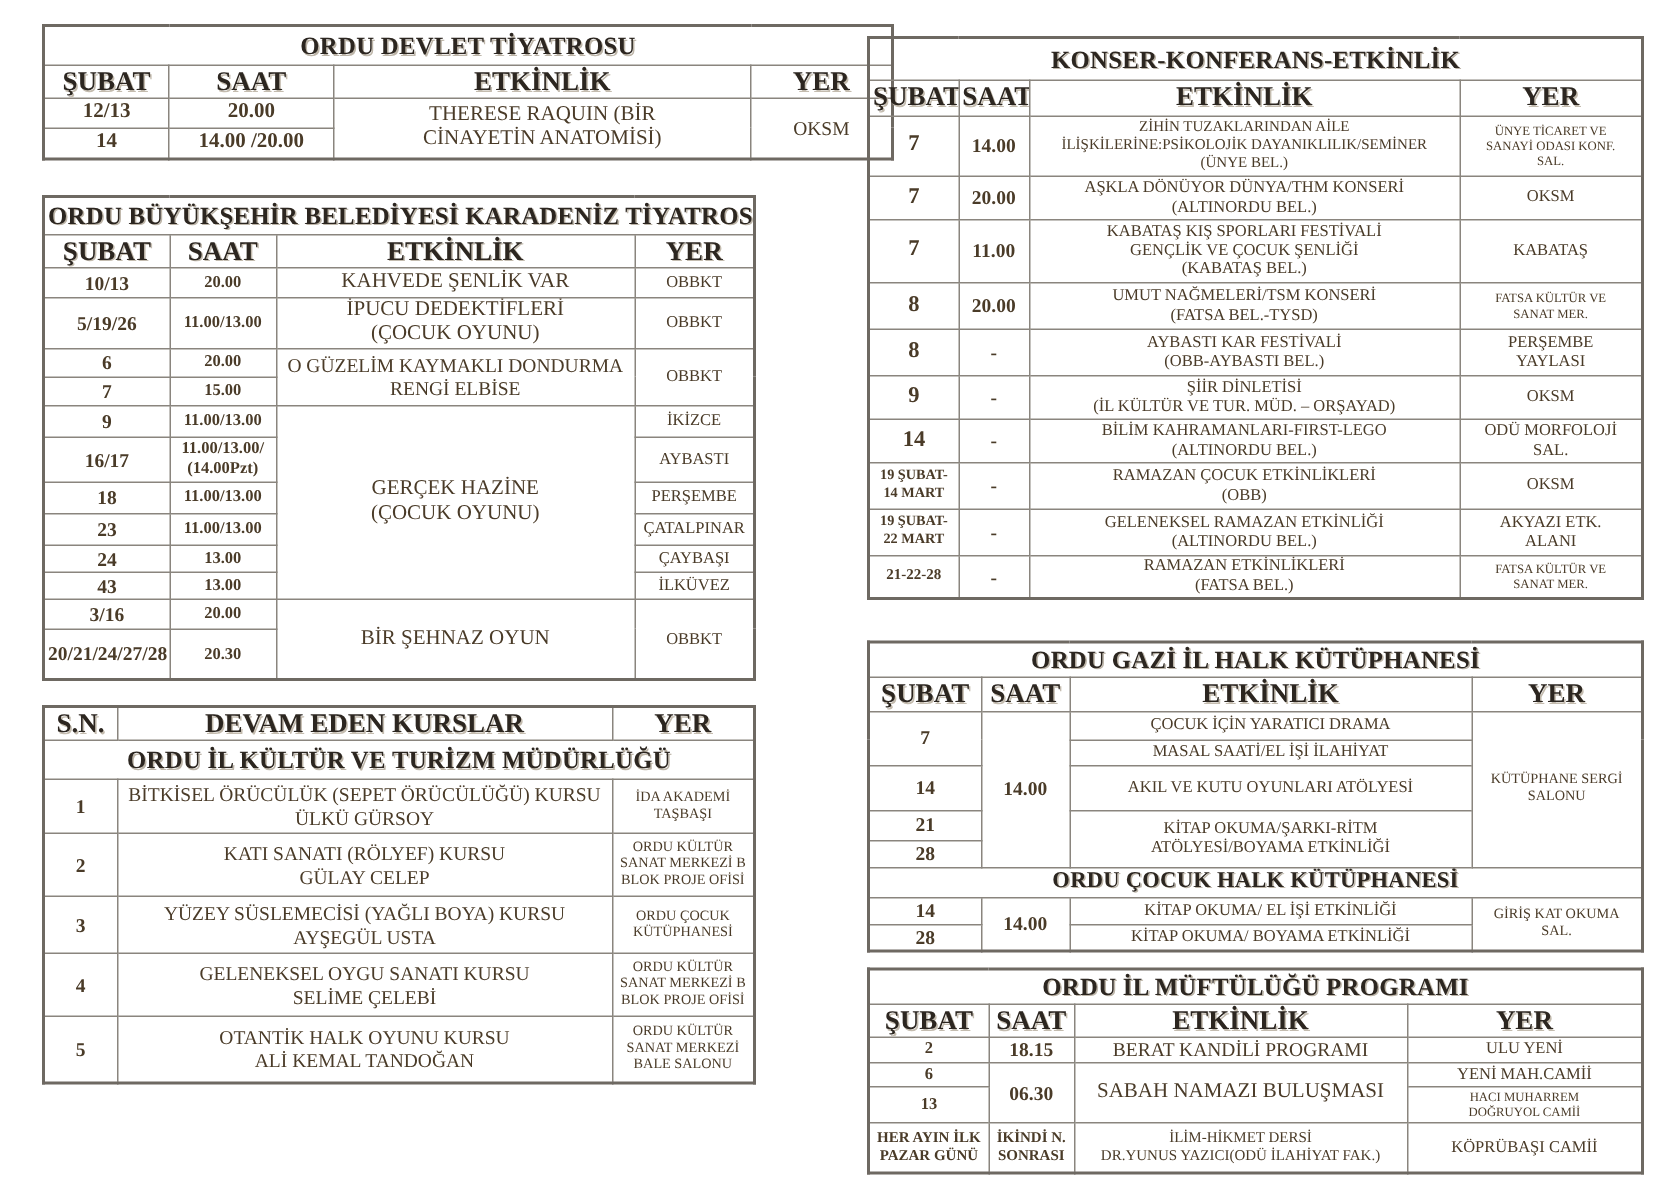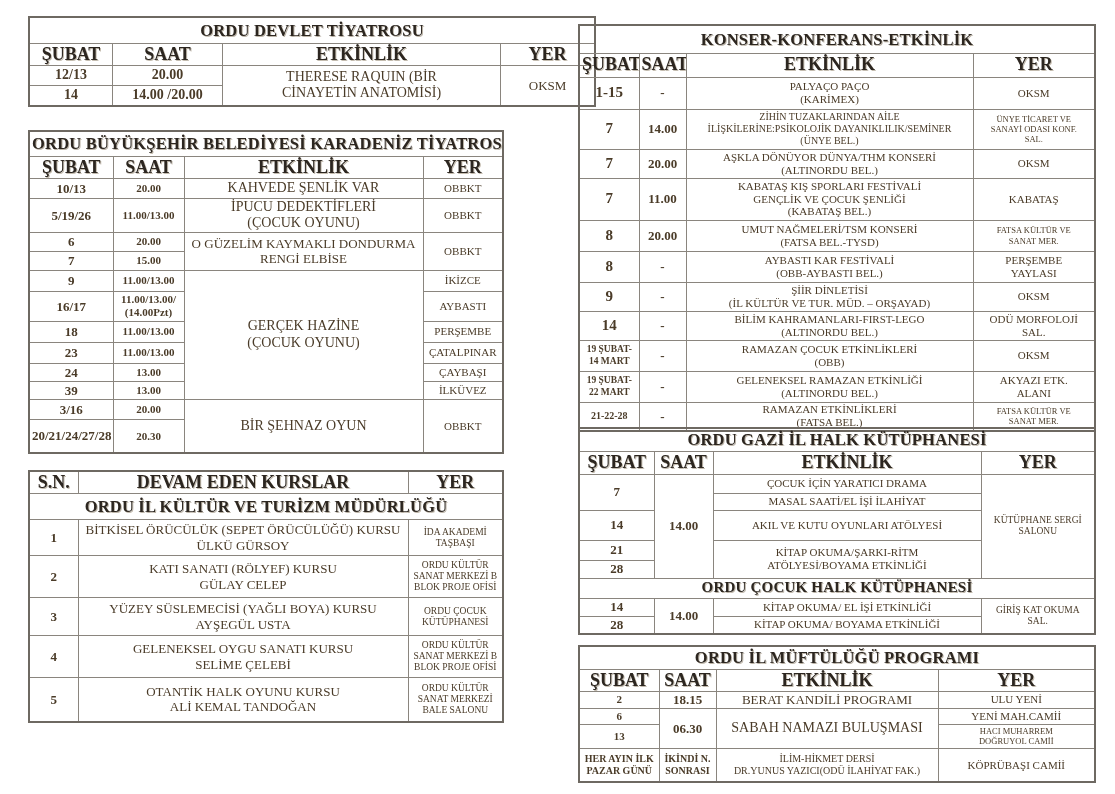--- a/index.html
+++ b/index.html
@@ -134,21 +134,21 @@
           <td class="b f13">23</td>
           <td class="b f11">11.00/13.00</td>
           <td class="f11">ÇATALPINAR</td>
         </tr>
         <tr style="height: 18px;">
           <td class="b f13">24</td>
           <td class="b f11">13.00</td>
           <td class="f11">ÇAYBAŞI</td>
         </tr>
         <tr style="height: 18px;">
-          <td class="b f13">39</td>
+          <td class="b f13">43</td>
           <td class="b f11">13.00</td>
           <td class="f11">İLKÜVEZ</td>
         </tr>
         <tr style="height: 20px;">
           <td class="b f13">3/16</td>
           <td class="b f11">20.00</td>
           <td rowspan="2" class="f14">BİR ŞEHNAZ OYUN</td>
           <td rowspan="2" class="f11">OBBKT</td>
         </tr>
         <tr style="height: 34px;">
@@ -212,26 +212,20 @@
       </colgroup>
       <tbody>
         <tr style="height: 28px;">
           <td colspan="4" class="title">KONSER-KONFERANS-ETKİNLİK</td>
         </tr>
         <tr style="height: 24px;">
           <td class="head">ŞUBAT</td>
           <td class="head">SAAT</td>
           <td class="head">ETKİNLİK</td>
           <td class="head">YER</td>
-        </tr>
-        <tr style="height: 32px;">
-          <td class="b f15">1-15</td>
-          <td class="b f13">-</td>
-          <td class="f11">PALYAÇO PAÇO<br>(KARİMEX)</td>
-          <td class="f11">OKSM</td>
         </tr>
         <tr style="height: 40px;">
           <td class="b f15">7</td>
           <td class="b f13">14.00</td>
           <td class="f10">ZİHİN TUZAKLARINDAN AİLE<br>İLİŞKİLERİNE:PSİKOLOJİK DAYANIKLILIK/SEMİNER<br>(ÜNYE BEL.)</td>
           <td class="f8">ÜNYE TİCARET VE<br>SANAYİ ODASI  KONF.<br>SAL.</td>
         </tr>
         <tr style="height: 29px;">
           <td class="b f15">7</td>
           <td class="b f13">20.00</td>

